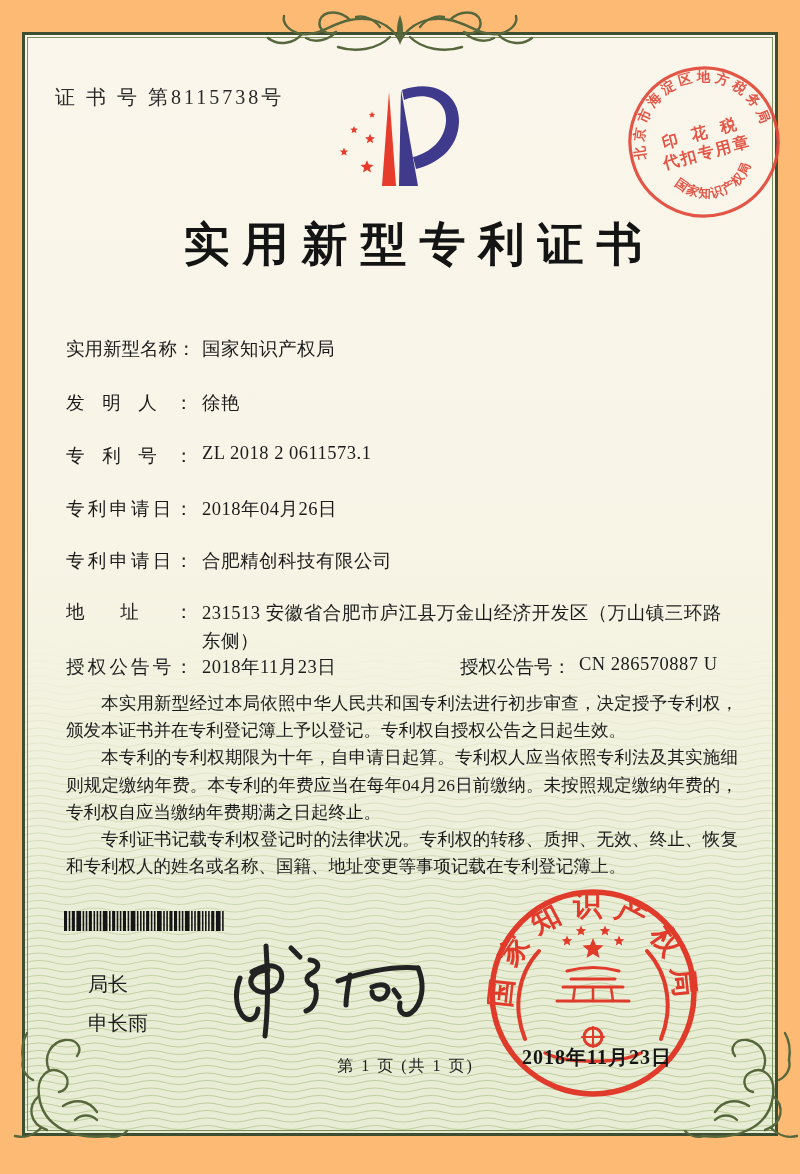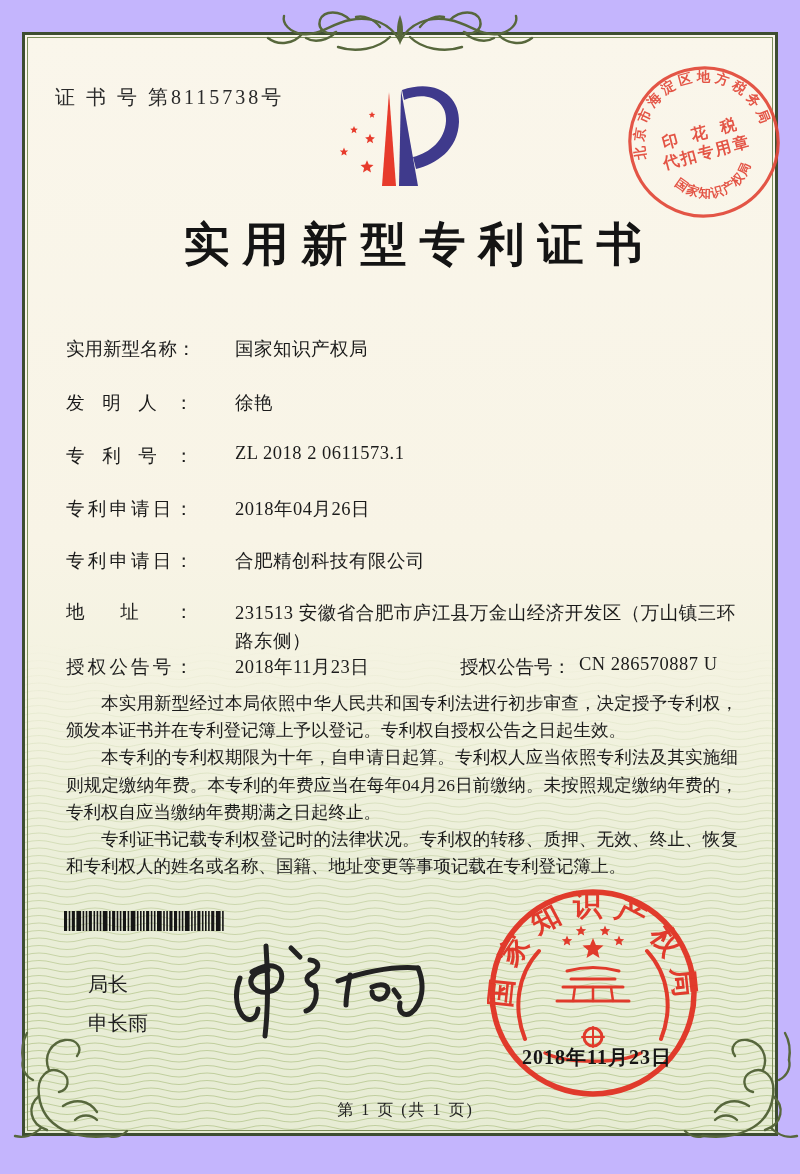--- a/index.html
+++ b/index.html
@@ -1,19 +1,19 @@
 <!DOCTYPE html>
 <html><head>
 <meta charset="utf-8">
 <style>
   * { margin:0; padding:0; box-sizing:border-box; }
   html,body { background:#fbf7ec; }
   .page {
     position:relative; width:800px; height:1174px; margin:0 auto;
-    background:#c4b5fd; overflow:hidden;
+    background:#fdba74; overflow:hidden;
     font-family:"Liberation Serif","DejaVu Serif",serif; color:#1b1b1b;
   }
   
   .paper {
     position:absolute; left:24px; top:34px; width:752px; height:1100px;
     background:linear-gradient(180deg,#faf6eb 0%,#f8f4e6 46%,#f2f2df 62%,#eaeed8 78%,#e7ecd4 100%);
     z-index:1;
   }
   #waves { position:absolute; left:25px; top:640px; width:750px; height:494px; z-index:2; }
   
@@ -33,21 +33,21 @@
   }
   .logo { position:absolute; left:336px; top:70px; z-index:5; }
   .tax-stamp { position:absolute; left:614px; top:52px; z-index:7; opacity:.92; }
 
   .title {
     position:absolute; left:0; top:214px; width:100%; text-align:center; z-index:5;
     font-size:46px; font-weight:bold; letter-spacing:13px; text-indent:13px; color:#141414;padding-left:26px;
   }
 
   .fields { position:absolute; left:66px; top:334px; width:675px; z-index:5; font-size:18.5px; }
-  .frow { position:absolute; left:0; display:flex; align-items:flex-start; width:675px;gap:33px; }
+  .frow { position:absolute; left:0; display:flex; align-items:flex-start; width:675px; }
   .frow .flabel {
     display:inline-block; width:127px; flex:0 0 127px;
     text-align:justify; text-align-last:justify; white-space:nowrap; overflow:visible;
   }
   .frow .fvalue { margin-left:9px; letter-spacing:.5px; }
   .r1{top:2px}.r2{top:56px}.r3{top:109px}.r4{top:162px}.r5{top:214px}.r6{top:265px}.r7{top:320px}
   .addr-value { width:520px; line-height:28px; }
   .gazette-no { position:absolute; left:394px; top:0; display:flex; }
   .gazette-no .flabel2 { white-space:nowrap; }
   .gazette-no .fvalue { margin-left:8px; }
@@ -64,21 +64,21 @@
     font-family:"Liberation Sans","DejaVu Sans",sans-serif; color:#222; }
   .signer .sname { margin-top:12px; }
   .signature { position:absolute; left:222px; top:930px; z-index:6; }
 
   .seal { position:absolute; left:487px; top:887px; z-index:5; opacity:.93; }
   .seal-date {
     position:absolute; left:492px; top:1044px; width:210px; z-index:6;
     font-size:20px; font-weight:bold; text-align:center; letter-spacing:1px; color:#161616;
   }
   .footer {
-    position:absolute; left:0; top:1100px; width:100%; text-align:center; z-index:5;
+    position:absolute; left:0; top:1056px; width:100%; text-align:center; z-index:5;
     font-size:16px; letter-spacing:2px; color:#222;padding-left:11px;
   }
   .st { stroke:#57673c; stroke-width:2.4; fill:none; stroke-linecap:round; }
 </style>
 </head>
 <body>
 
 <div class="page">
 
   <div class="paper"></div>

